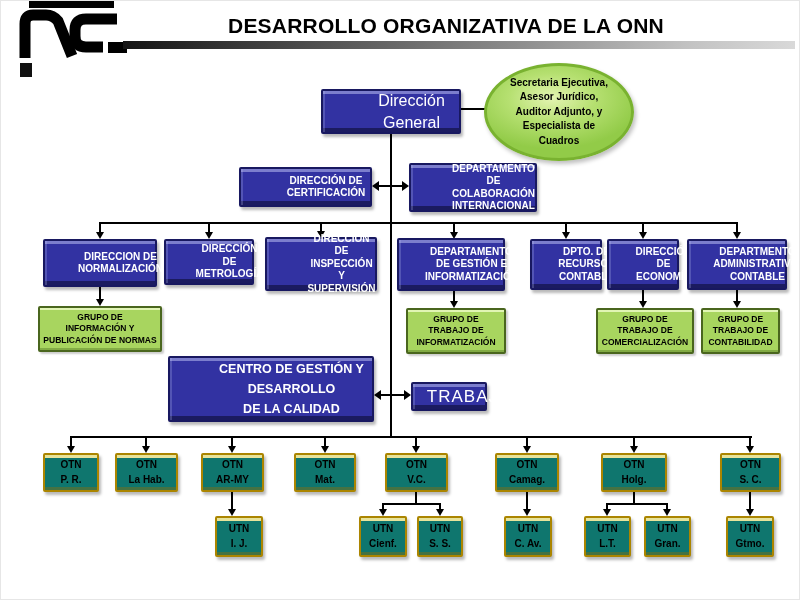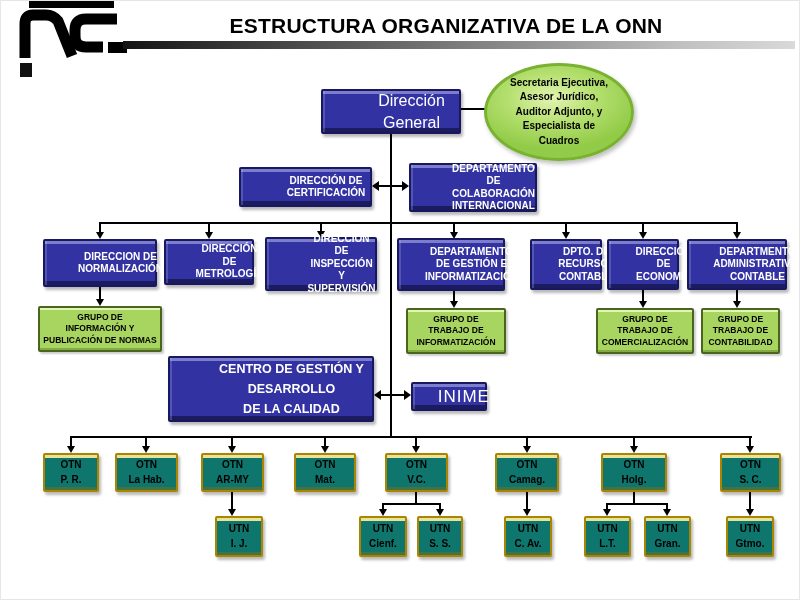--- a/index.html
+++ b/index.html
@@ -66,21 +66,21 @@
 
 <div class="stage">
 
   <svg class="logo" width="140" height="80" viewBox="0 0 140 80">
     <rect x="28" y="0" width="85" height="7" fill="#000"></rect>
     <path d="M24 57 V23 Q24 14 32 14 H45 Q52 14 57 20 L71 55" fill="none" stroke="#000" stroke-width="11"></path>
     <path d="M116 18 H85 Q74 18 74 29 V35 Q74 46 85 46 H102" fill="none" stroke="#000" stroke-width="11"></path>
     <rect x="107" y="41" width="19" height="11" fill="#000"></rect>
     <rect x="19" y="62" width="12" height="14" fill="#111"></rect>
   </svg>
-  <div class="title">ESTRUCTURA ORGANIZATIVA DE LA ONN</div>
+  <div class="title">DESARROLLO ORGANIZATIVA DE LA ONN</div>
   <div class="grad-bar"></div>
 
   <div class="line" style="left:460px;top:107px;width:24px;height:2px"></div>
   <div class="line" style="left:389px;top:133px;width:2px;height:303px"></div>
   <div class="darrow" style="left:378px;top:184px;width:23px"></div>
   <div class="darrow" style="left:380px;top:393px;width:23px"></div>
 
   <div class="line" style="left:98px;top:221px;width:639px;height:2px"></div>
   <div class="drop" style="left:98px;top:222px;height:9px"></div>
   <div class="drop" style="left:207px;top:222px;height:9px"></div>
@@ -160,21 +160,21 @@
   <div class="box green" style="left:595px;top:307px;width:98px;height:46px">GRUPO DE
 TRABAJO DE
 COMERCIALIZACIÓN</div>
   <div class="box green" style="left:700px;top:307px;width:79px;height:46px">GRUPO DE
 TRABAJO DE
 CONTABILIDAD</div>
 
   <div class="box blue centro-box" style="left:167px;top:355px;width:206px;height:66px">CENTRO DE GESTIÓN Y
 DESARROLLO
 DE LA CALIDAD</div>
-  <div class="box blue inimet-box" style="left:410px;top:381px;width:76px;height:29px">INIMET</div>
+  <div class="box blue inimet-box" style="left:410px;top:381px;width:76px;height:29px">TRABAJO</div>
 
   <div class="box yellow" style="left:42px;top:452px;width:56px;height:39px">OTN
 P. R.</div>
   <div class="box yellow" style="left:114px;top:452px;width:63px;height:39px">OTN
 La Hab.</div>
   <div class="box yellow" style="left:200px;top:452px;width:63px;height:39px">OTN
 AR-MY</div>
   <div class="box yellow" style="left:293px;top:452px;width:62px;height:39px">OTN
 Mat.</div>
   <div class="box yellow" style="left:384px;top:452px;width:63px;height:39px">OTN

